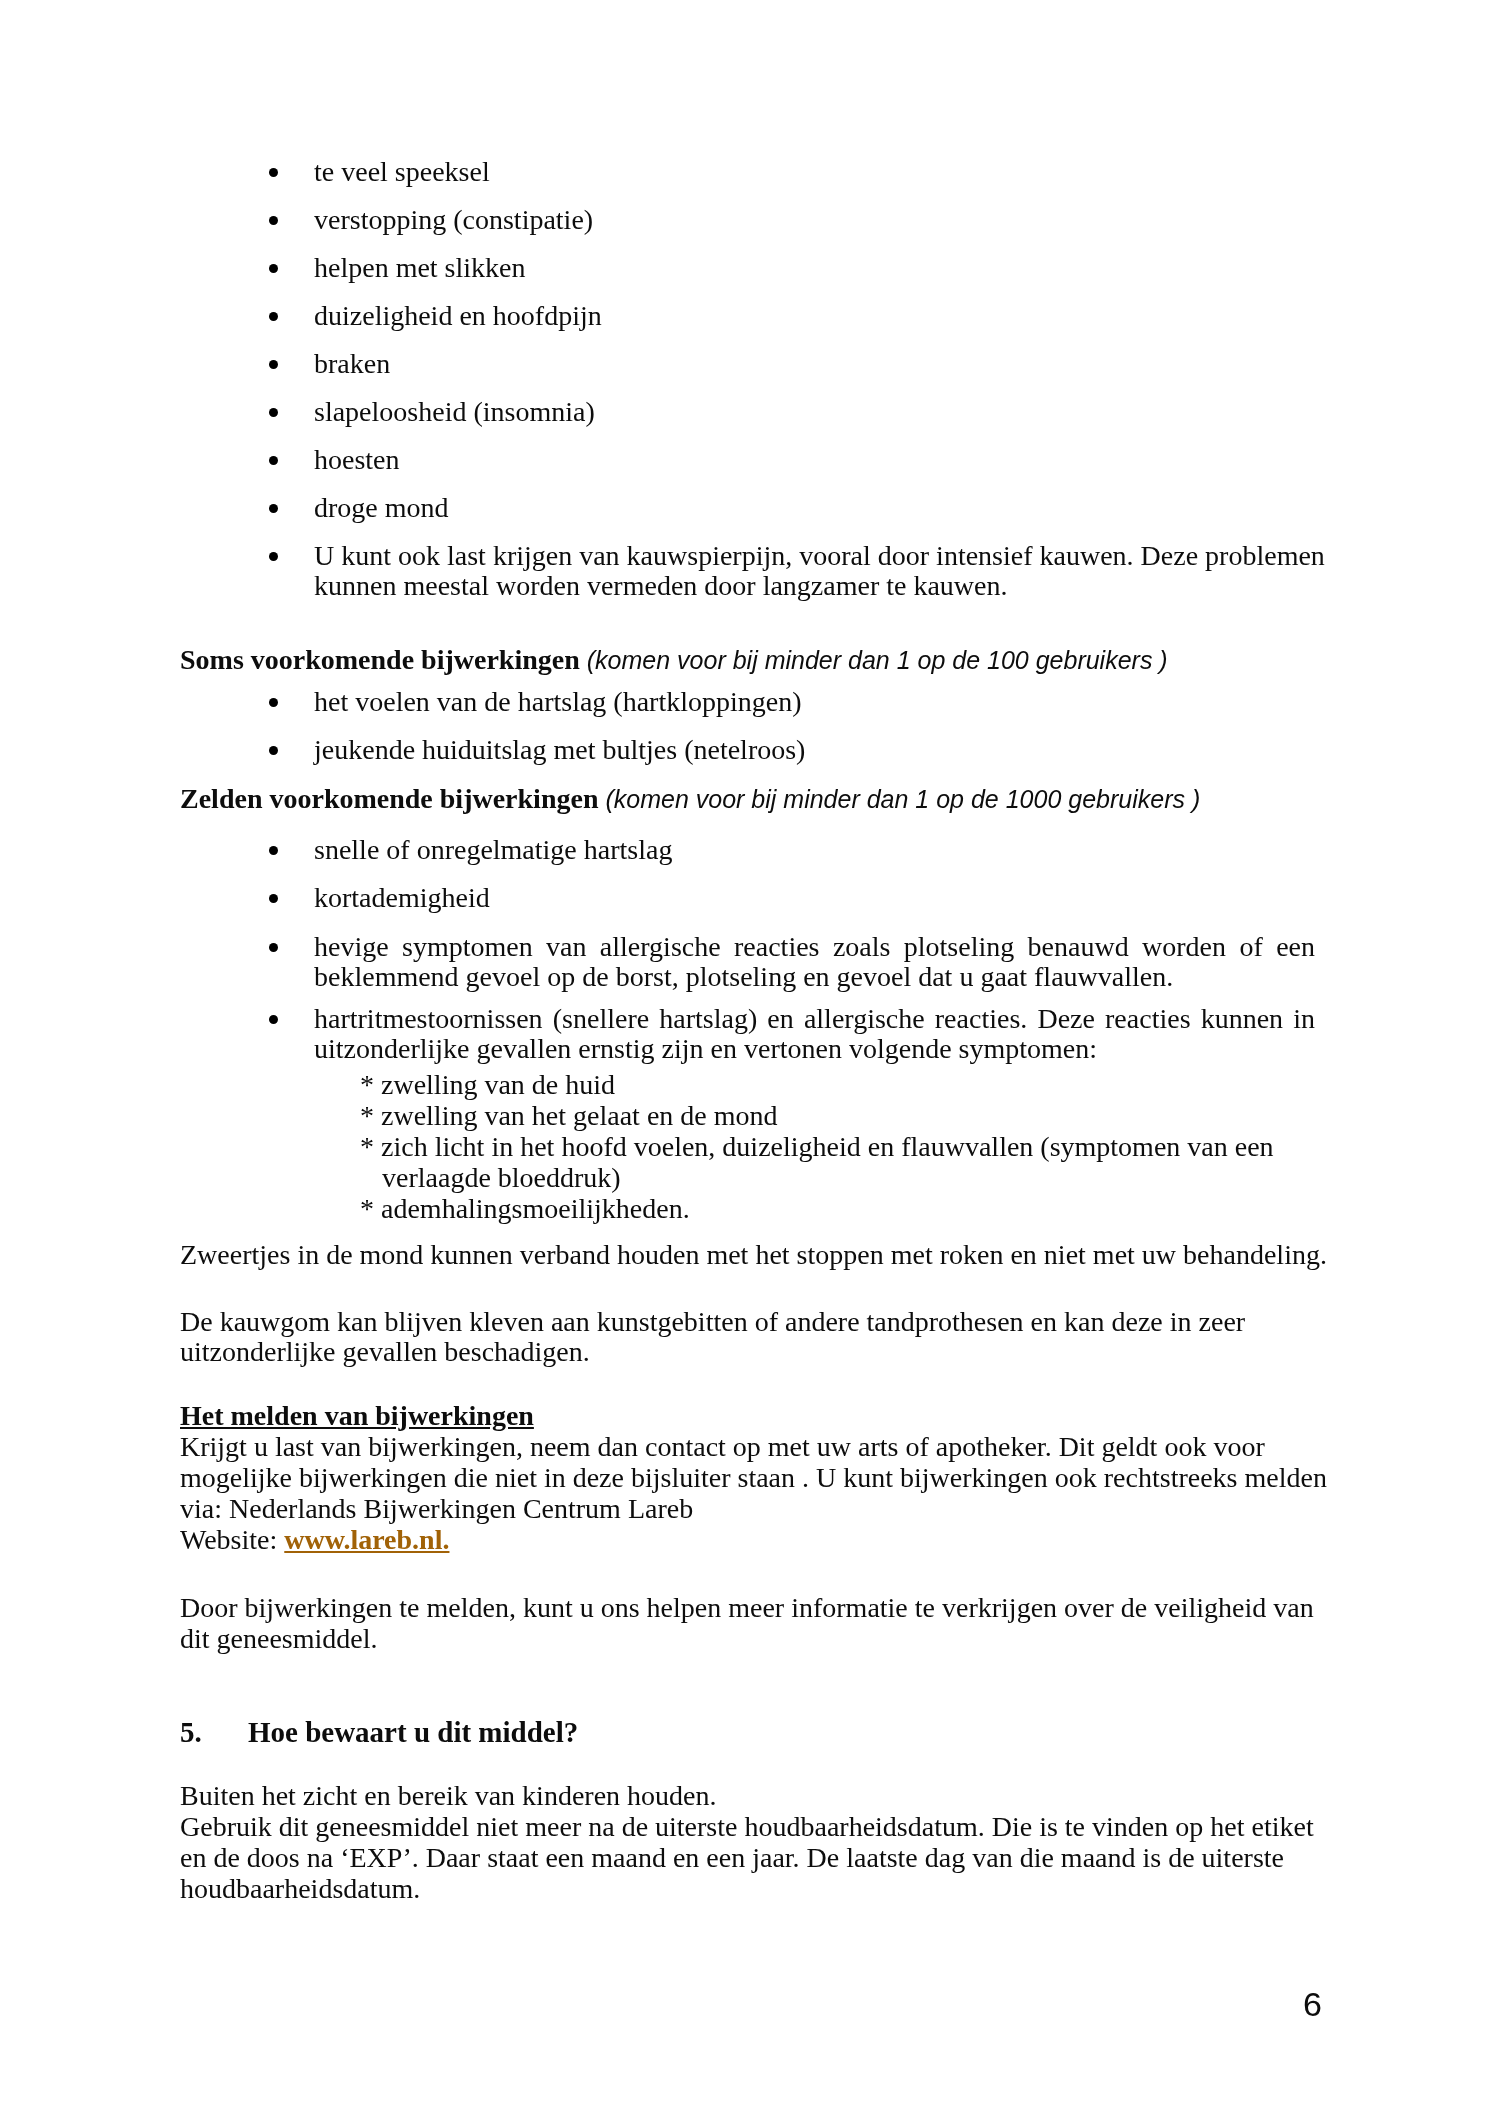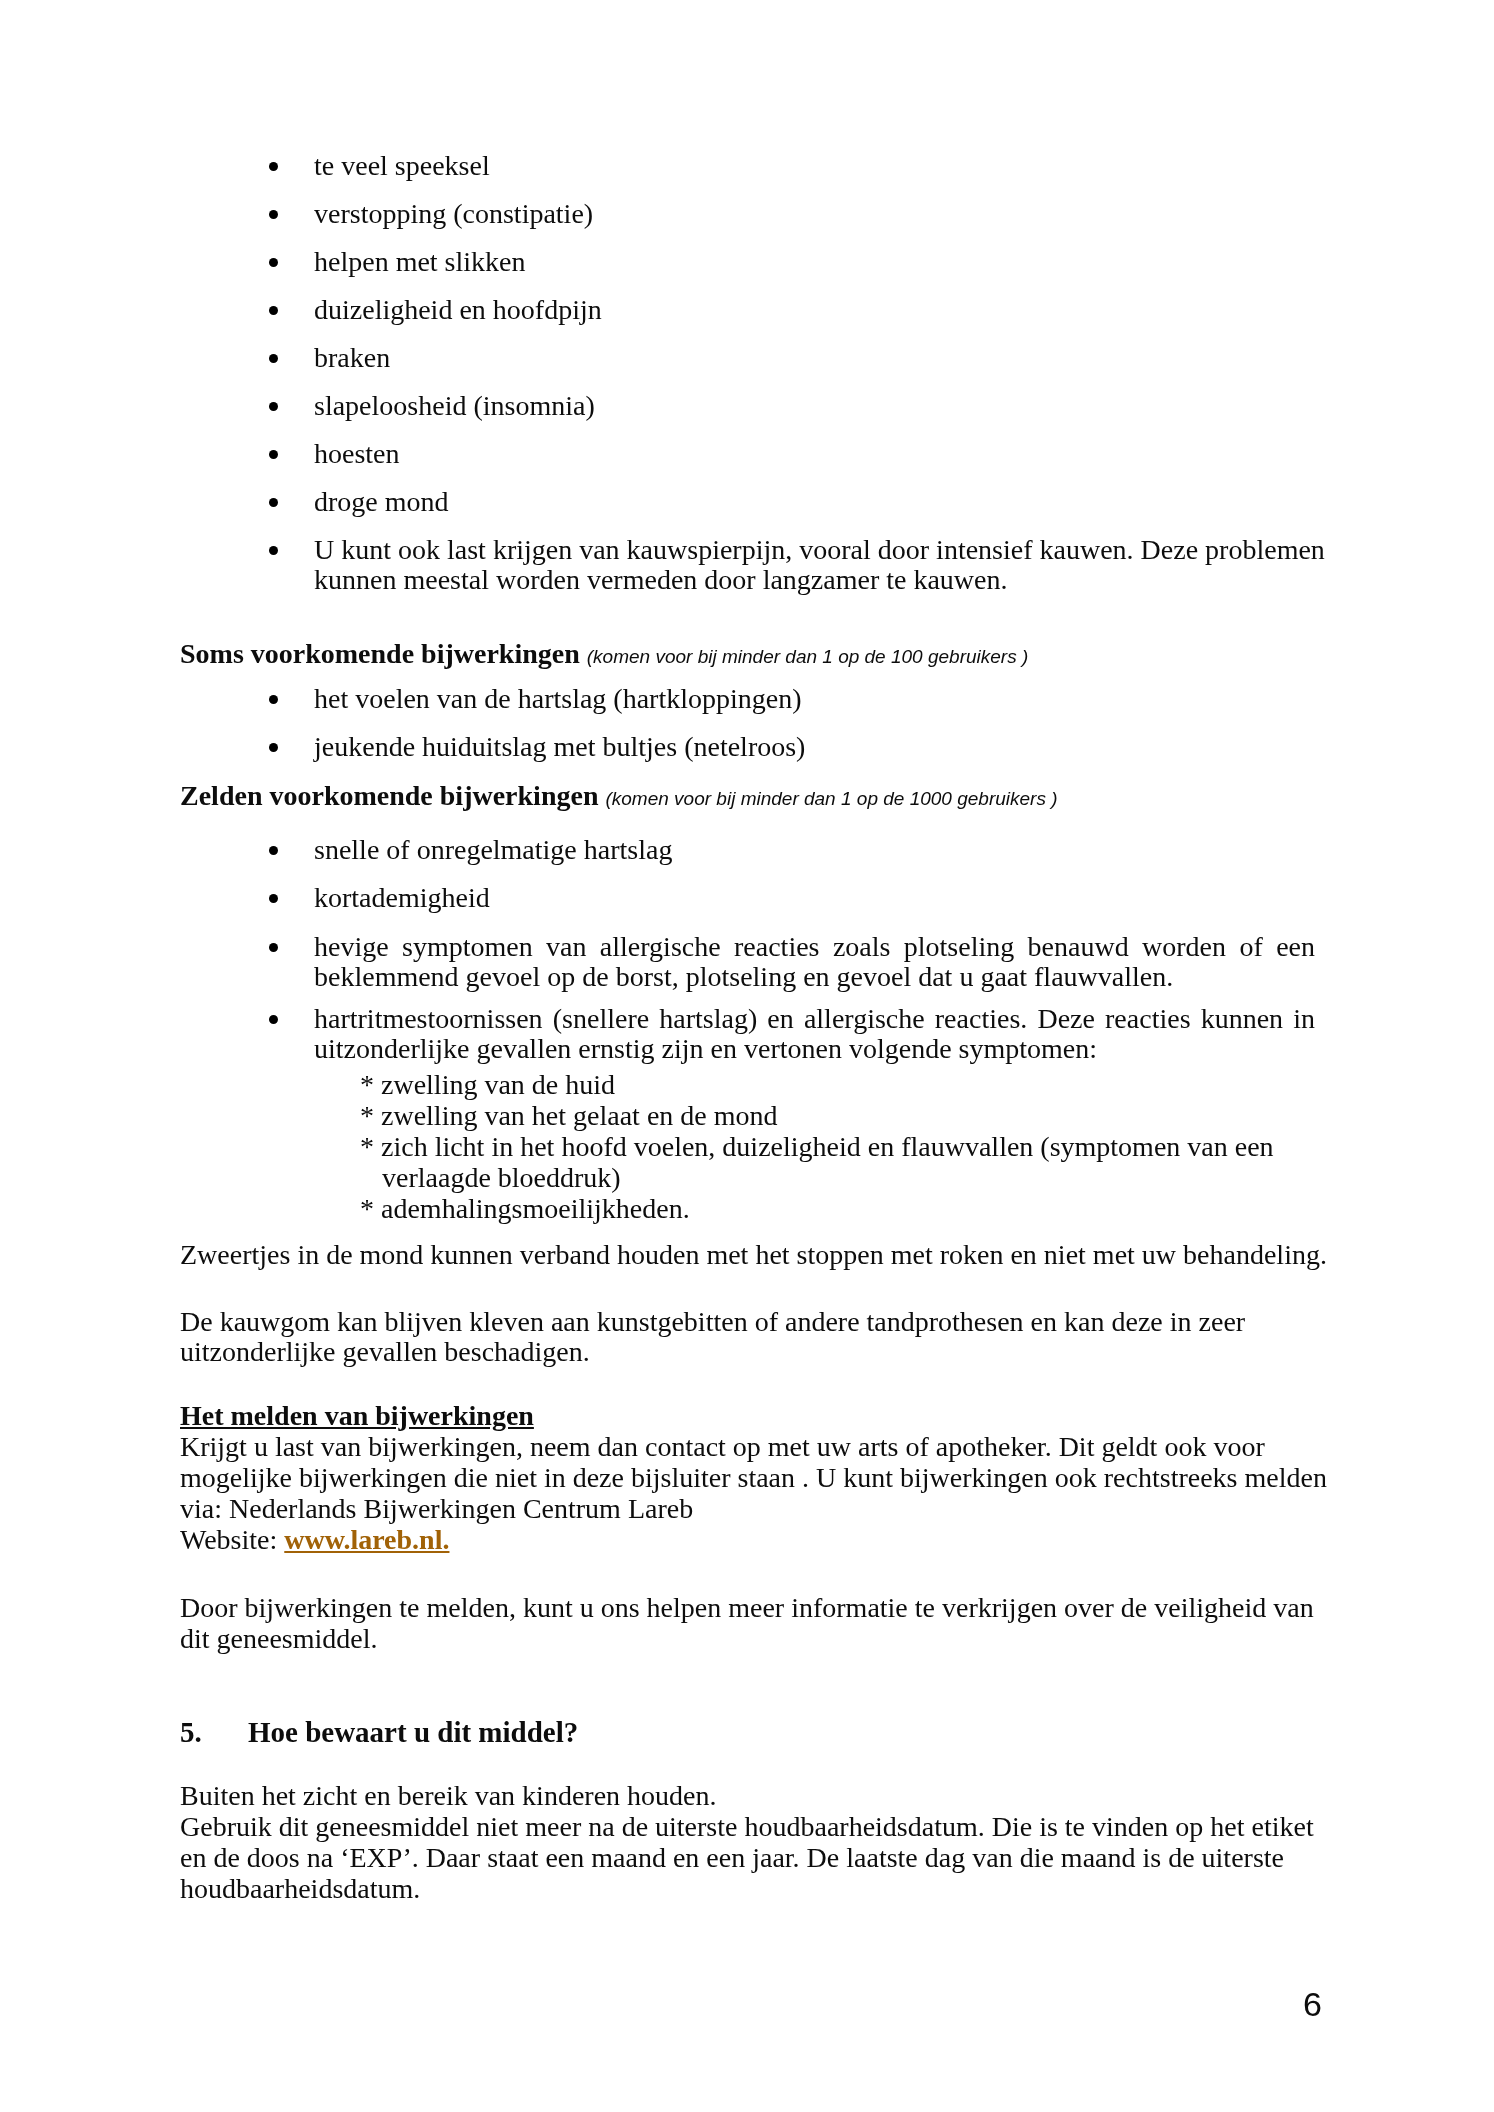--- a/index.html
+++ b/index.html
@@ -9,21 +9,21 @@
     height: 2112px;
     background: #ffffff;
     font-family: "Liberation Serif", "DejaVu Serif", serif;
     font-size: 28px;
     color: #0d0d0d;
     overflow: hidden;
   }
   .content {
     position: absolute;
     left: 180px;
-    top: 4px;
+    top: 10px;
     width: 1135px;
     padding-top: 147px;
   }
   .ln { line-height: 30px; white-space: nowrap; }
   .lh31 .ln, .ln.lh31 { line-height: 31px; }
 
   
   .b { display: flex; }
   .b .bm { flex: 0 0 134px; position: relative; }
   .b .bm::after {
@@ -41,21 +41,21 @@
     white-space: normal;
     text-align: justify;
     text-align-last: justify;
   }
 
   .freq-head { white-space: nowrap; line-height: 30px; }
   .freq-head .fb { font-weight: bold; }
   .freq-head .fi {
     font-family: "Liberation Sans", "DejaVu Sans", sans-serif;
     font-style: italic;
-    font-size: 19px;
+    font-size: 25px;
   }
 
   .subs { margin-left: 46px; margin-top: 5px; }
   .subs .ln { line-height: 31px; }
   .subs .cont { padding-left: 22px; }
 
   .head-underline {
     font-weight: bold;
     text-decoration: underline;
   }

